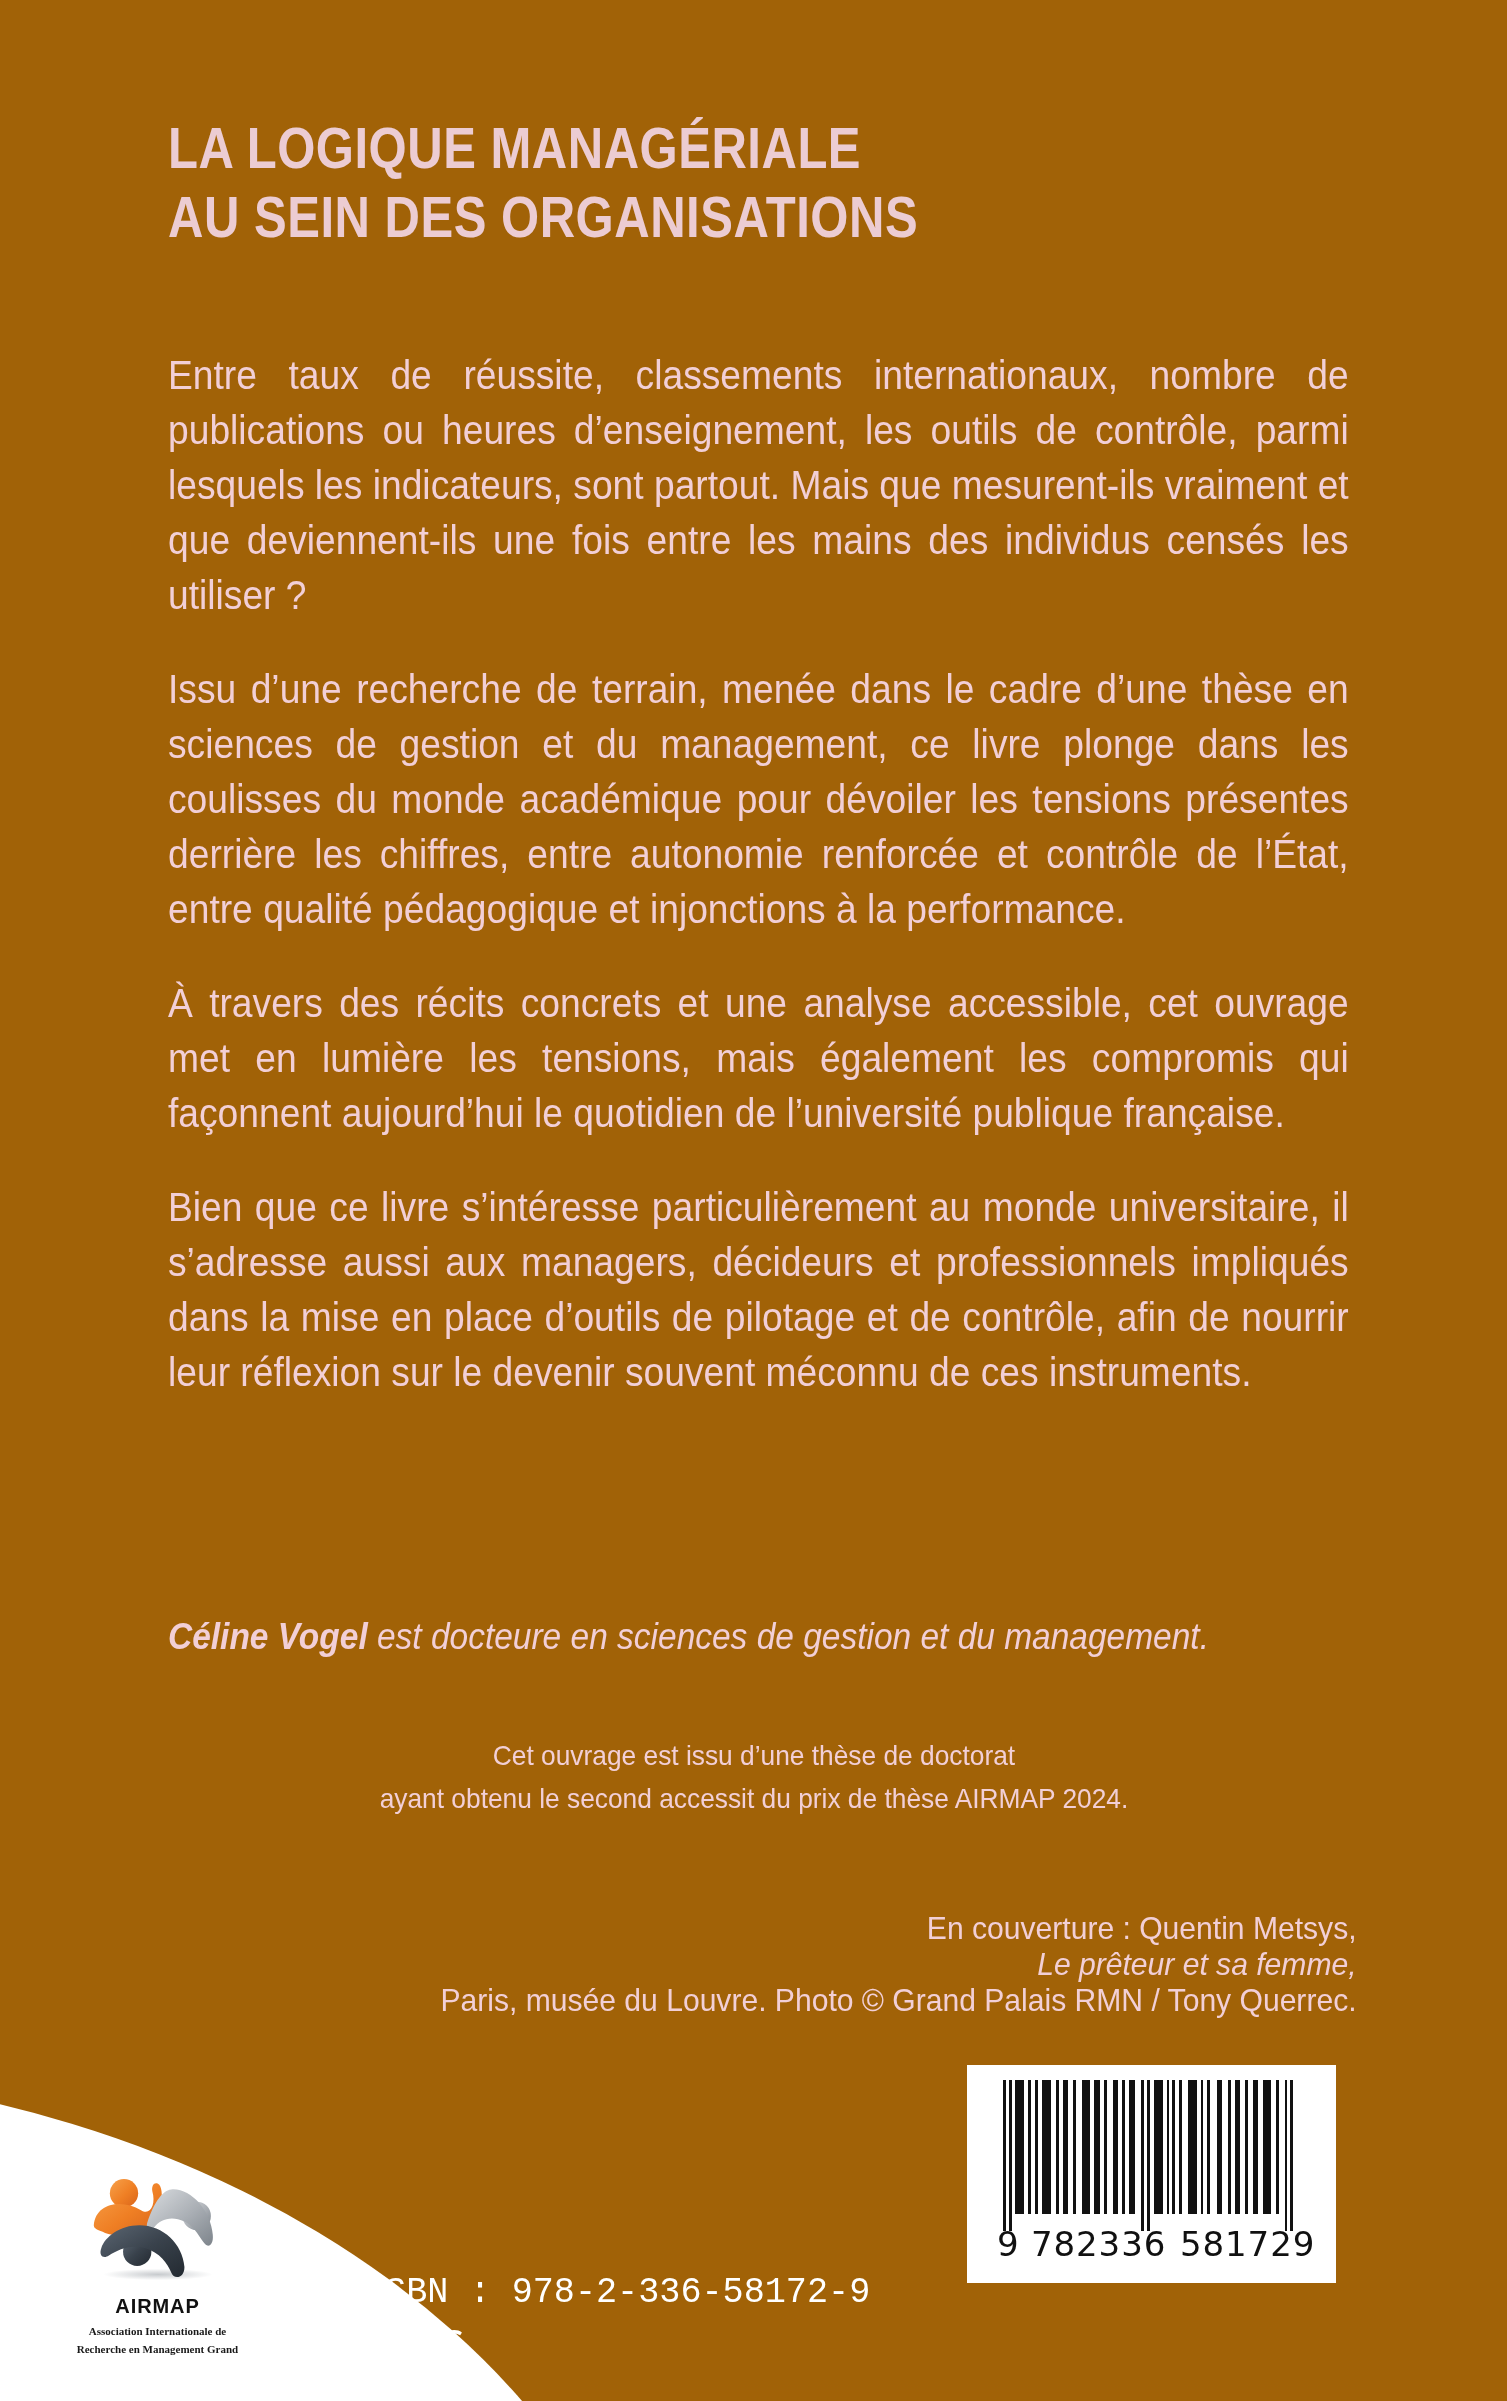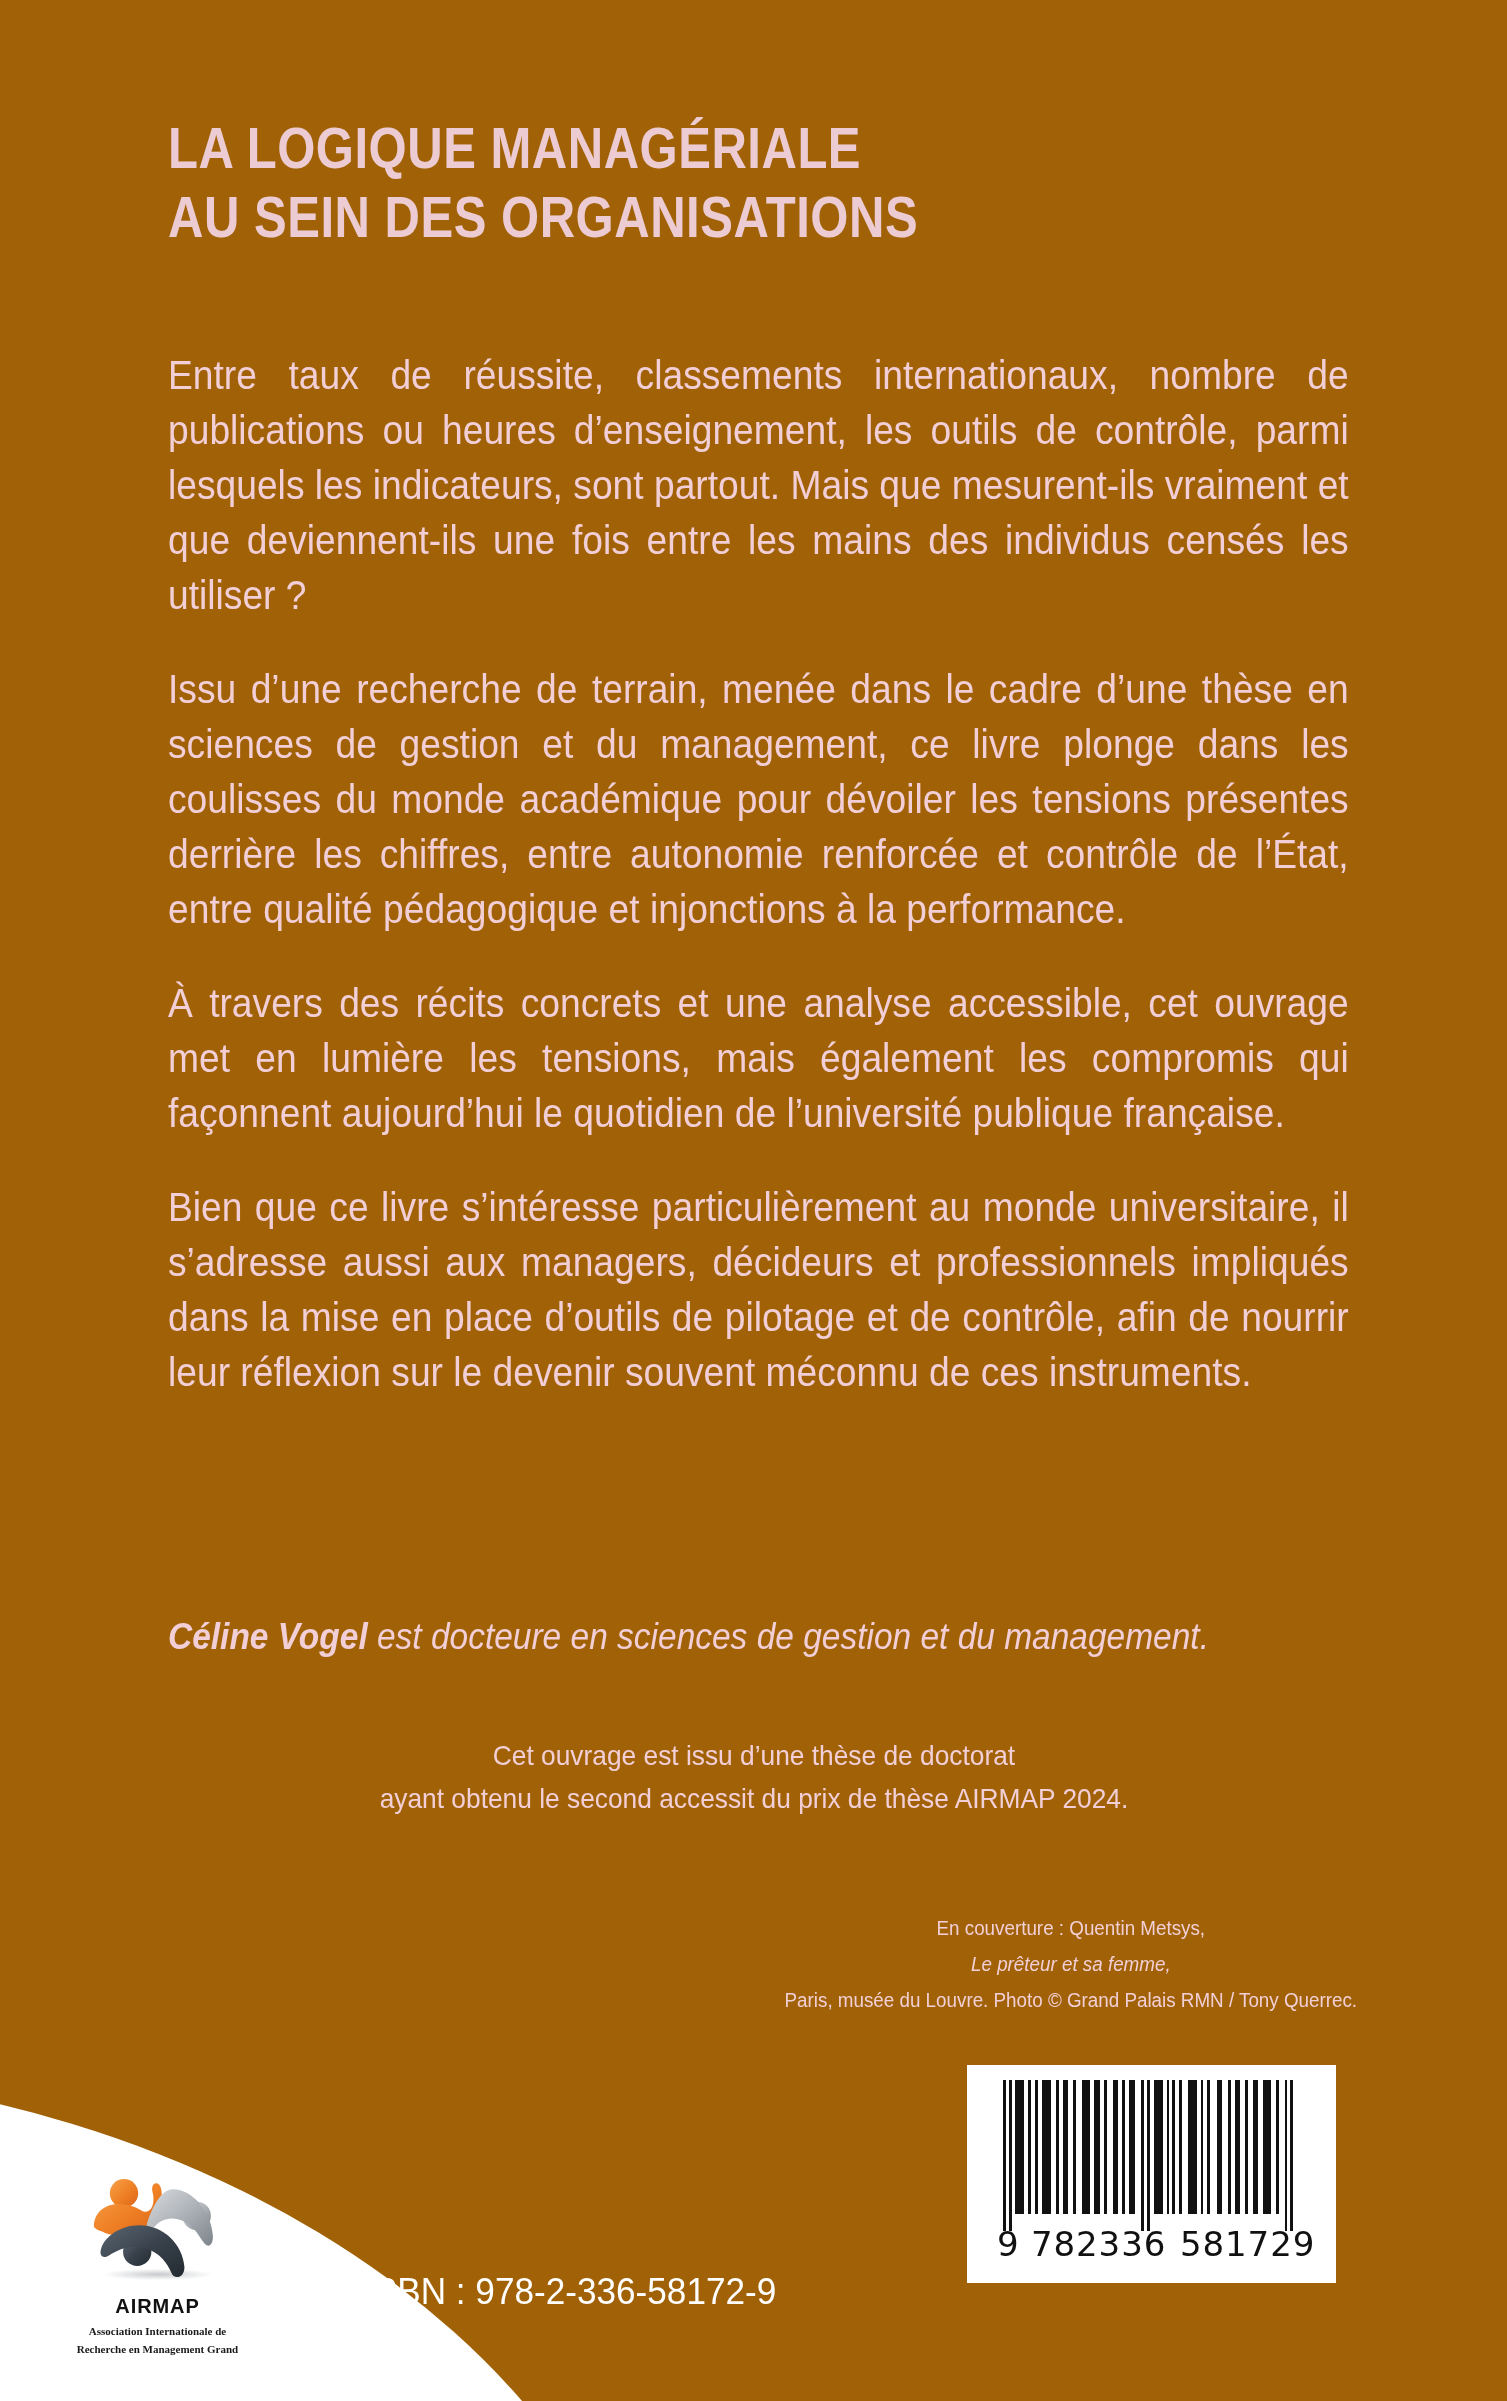--- a/index.html
+++ b/index.html
@@ -86,23 +86,23 @@
     font-size: 28px;
     line-height: 43px;
   }
   #thesis-note div { transform: scaleX(0.94); }
 
   
   #cover-credit {
     position: absolute;
     right: 151px;
     top: 1910px;
-    text-align: center;
+    text-align: right;
     color: #f2cfd6;
-    font-size: 20px;
+    font-size: 32px;
     line-height: 36px;
   }
   #cover-credit div { transform: scaleX(0.94); transform-origin: right top; }
   #cover-credit .italic { font-style: italic; }
 
   
   #white-curve {
     position: absolute;
     left: -303px;
     top: 2069px;
@@ -143,20 +143,21 @@
     line-height: 18px;
     white-space: nowrap;
   }
 
   
   #isbn-block {
     position: absolute;
     left: 364px;
     top: 2271px;
     color: #ffffff;
+    font-family: Liberation Mono, monospace;
   }
   #isbn-text {
     font-size: 37px;
     line-height: 42px;
     letter-spacing: 0px;
     white-space: nowrap;
     transform: scaleX(0.95);
     transform-origin: left top;
   }
   #price-text {

